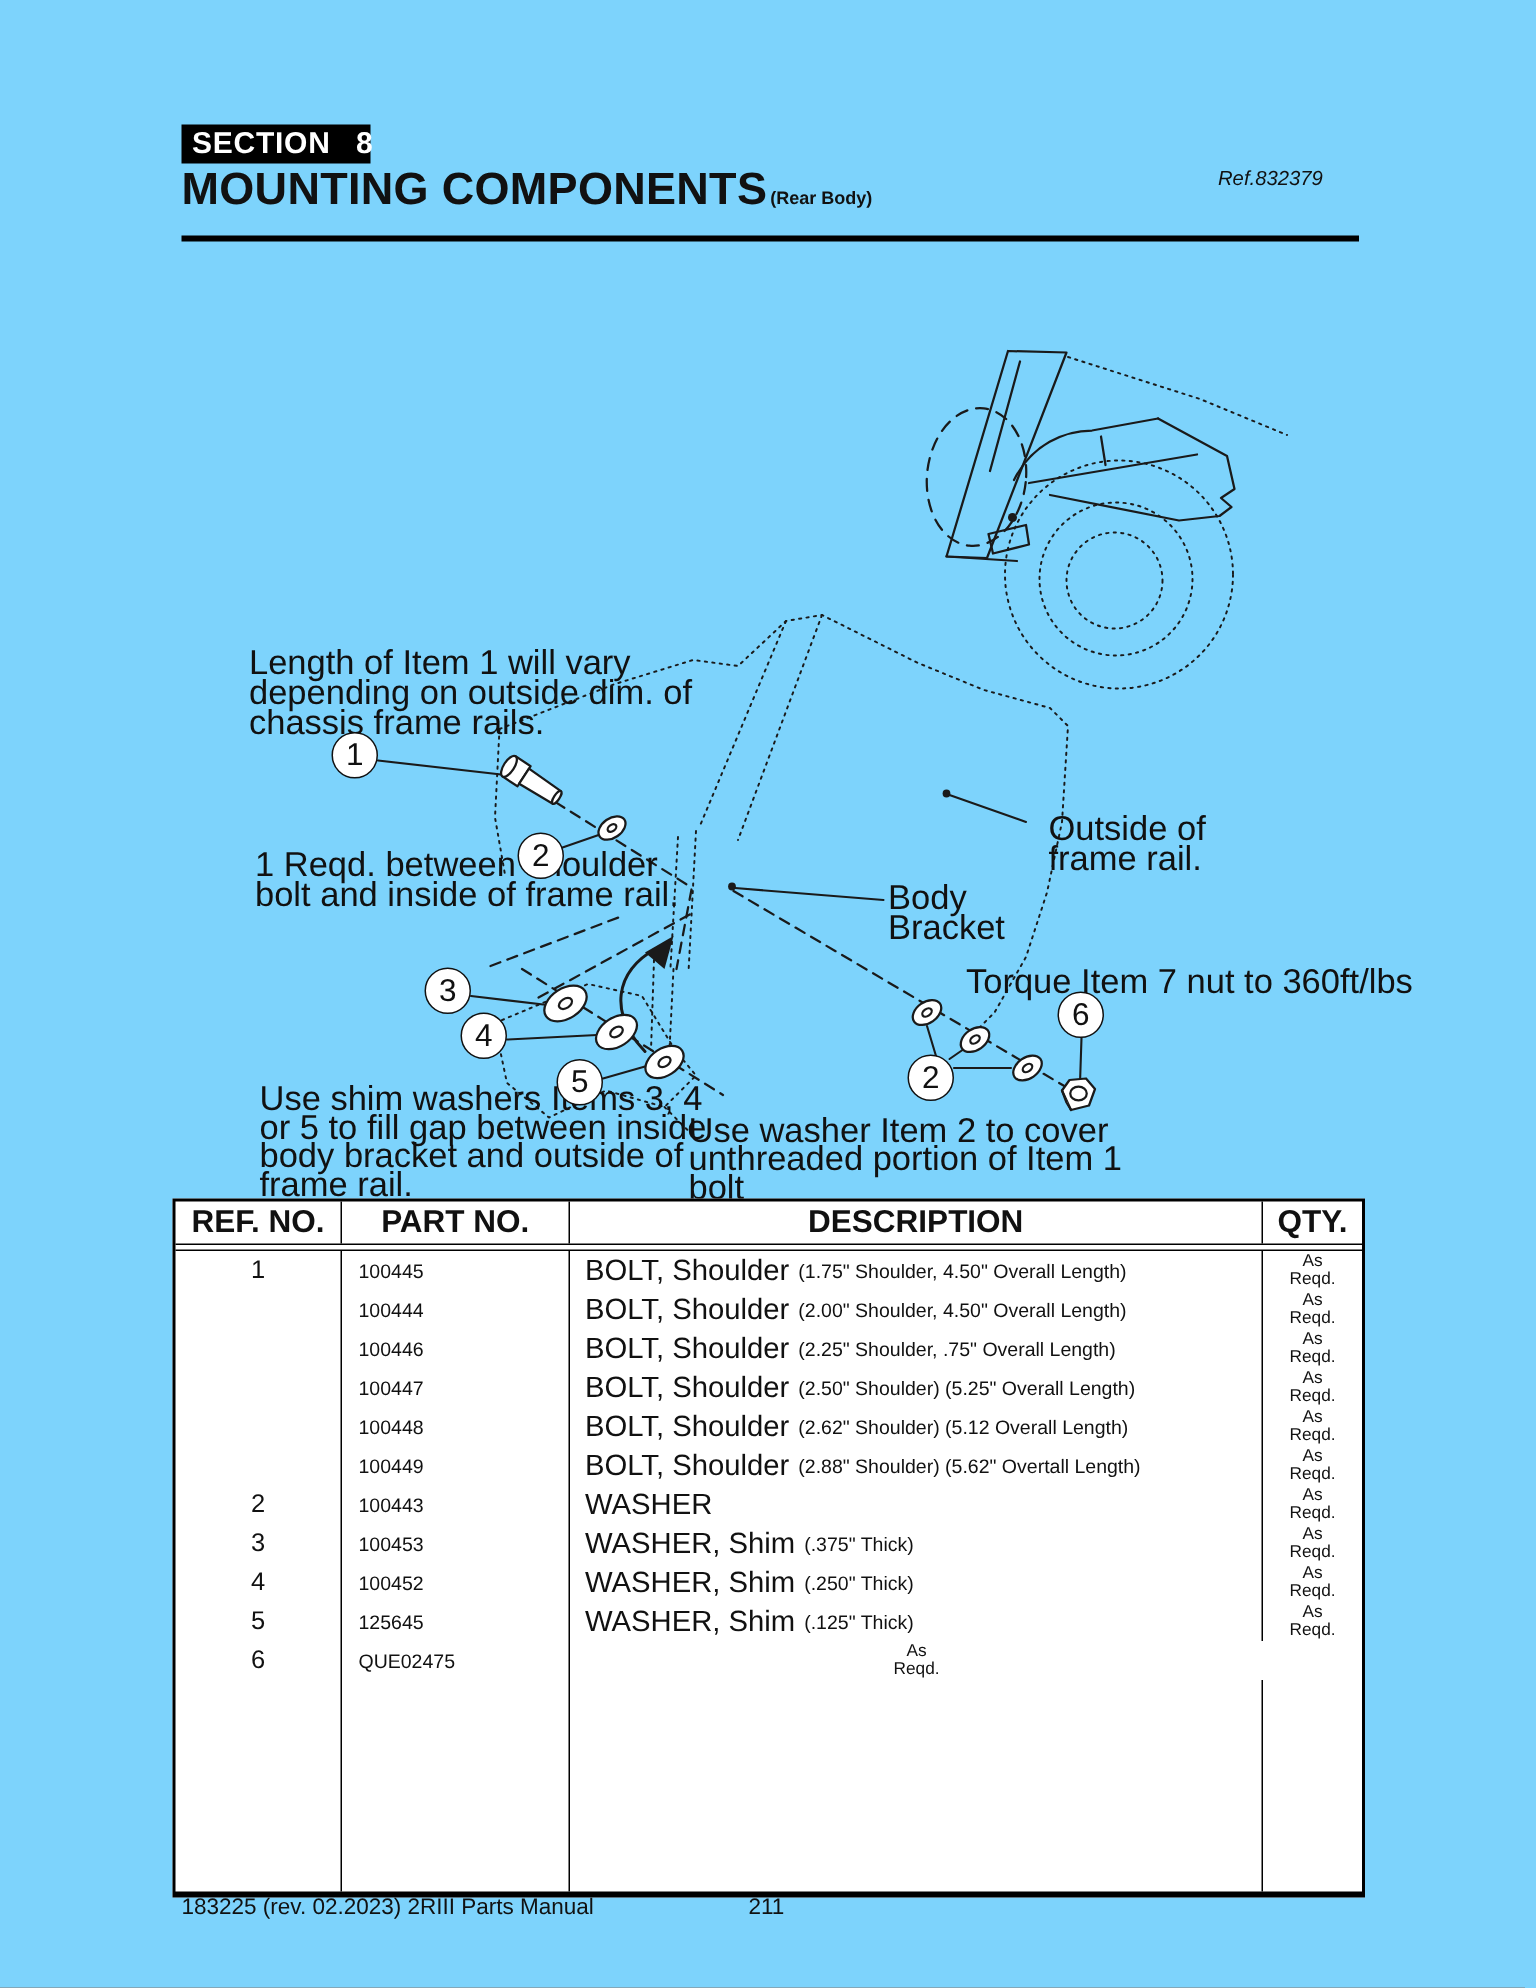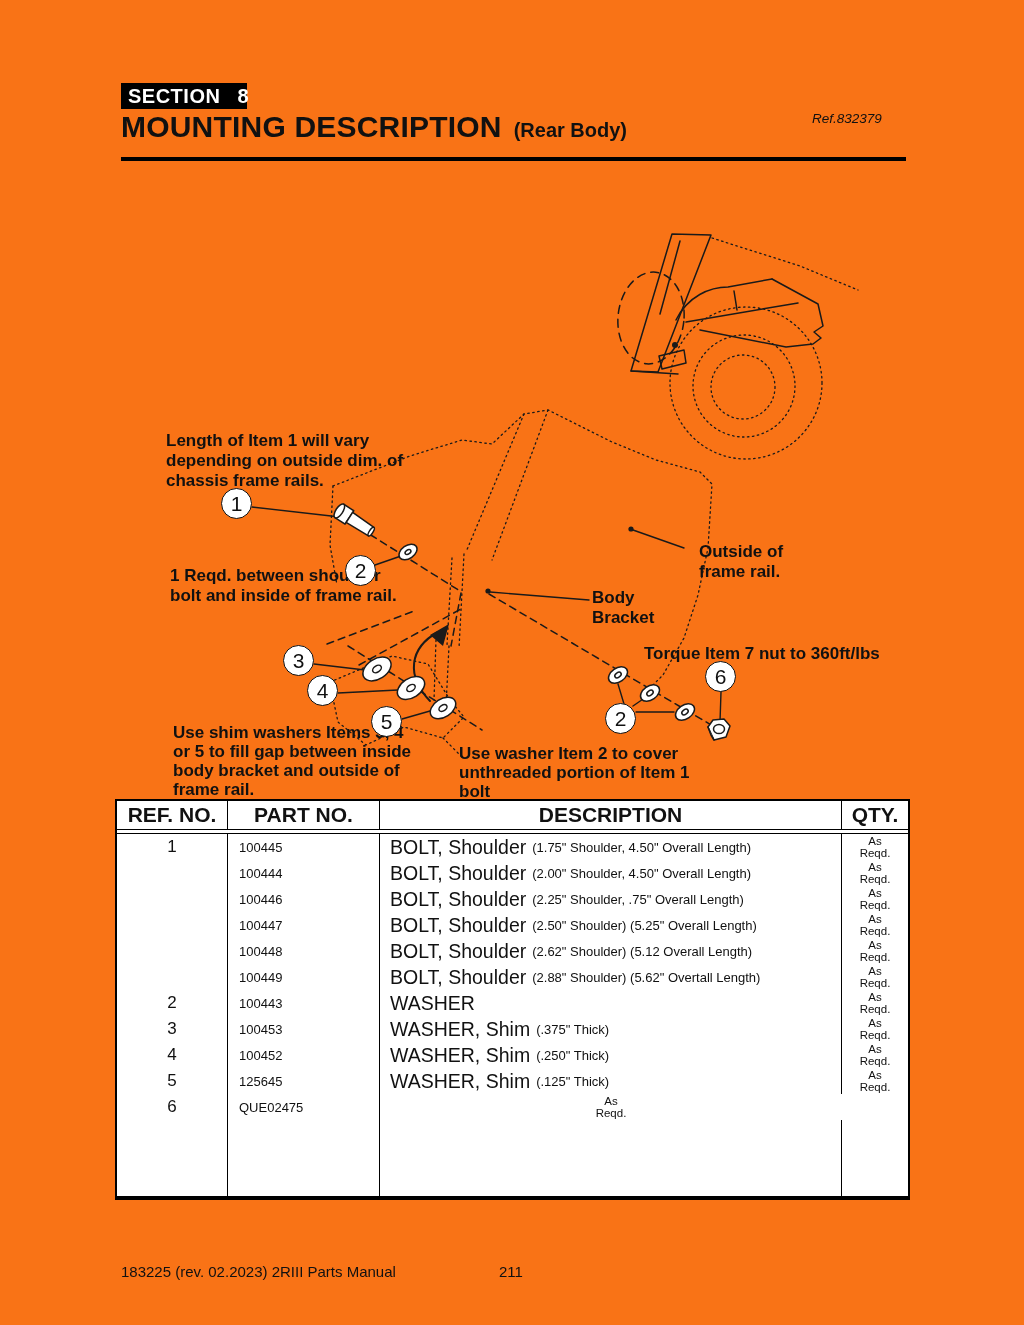--- a/index.html
+++ b/index.html
@@ -1,45 +1,45 @@
 <!DOCTYPE html>
 <html><head>
 <meta charset="utf-8">
 <style>
   * { margin:0; padding:0; box-sizing:border-box; }
   html,body { background:#888; }
   .page {
     position:relative; width:1024px; height:1325px; margin:0 auto;
-    background:#f97316; overflow:hidden;
+    background:#7dd3fc; overflow:hidden;
     font-family:"Liberation Sans", sans-serif; color:#111;
   }
   
   .section-badge {
     position:absolute; left:121px; top:83px; width:126px; height:26px;
     background:#000; color:#fff; display:flex; align-items:center;
     font-weight:bold; font-size:20px; padding-left:7px; letter-spacing:.5px;
   }
   .section-badge .num { margin-left:17px; }
   .title-line { position:absolute; left:121px; top:110px; white-space:nowrap; }
   .title-line .main { font-weight:bold; font-size:30px; letter-spacing:.2px; }
-  .title-line .sub  { font-weight:bold; font-size:20px; margin-left:12px; }
+  .title-line .sub  { font-weight:bold; font-size:12px; margin-left:2px; }
   .ref-code { position:absolute; left:812px; top:111px; font-style:italic; font-size:13.5px; }
   .head-rule { position:absolute; left:121px; top:157px; width:785px; height:4px; background:#000; }
   
   svg.diagram { position:absolute; left:0; top:0; }
-  .note { position:absolute; font-size:17px; line-height:20px; white-space:pre-line;font-weight:bold; }
+  .note { position:absolute; font-size:23px; line-height:20px; white-space:pre-line; }
   .note.tight { line-height:19px; }
   .callout {
     position:absolute; width:31px; height:31px; border:1.7px solid #111;
     border-radius:50%; background:#fff; display:flex; align-items:center;
     justify-content:center; font-size:21px; z-index:3;
   }
   
   .parts-table {
-    position:absolute; left:115px; top:799px; width:795px; height:401px;
+    position:absolute; left:115px; top:799px; width:795px; height:466px;
     border:2px solid #000; border-bottom-width:4px; background:#fff;
     display:flex; flex-direction:column;
   }
   .tr { display:grid; grid-template-columns:111px 152px 462px 66px; }
   .tr.head { height:28px; }
   .tr.body { height:26px; }
   .tr.fill { flex:1; }
   .td { border-right:1.5px solid #000; display:flex; align-items:center; overflow:hidden; }
   .td:last-child { border-right:none; }
   .td.ref  { justify-content:center; font-size:17px; }
@@ -57,21 +57,21 @@
 </head>
 <body>
 
 <div class="page">
 
   <div class="section-badge">
     <span>SECTION</span>
     <span class="num">8</span>
   </div>
   <div class="title-line">
-    <span class="main">MOUNTING DESCRIPTION</span><span class="sub">(Rear Body)</span>
+    <span class="main">MOUNTING COMPONENTS</span><span class="sub">(Rear Body)</span>
   </div>
   <div class="ref-code">Ref.832379</div>
   <div class="head-rule"></div>
 
   <svg class="diagram" width="1024" height="800" viewBox="0 0 1024 800" fill="none" stroke="#1a1a1a" stroke-width="1.5" stroke-linecap="round" stroke-linejoin="round">
 
     <g>
       <path d="M672,234 L711,235 L658,372 L631,371 Z"></path>
       <path d="M680,241 L660,314"></path>
       <path d="M676,320 C688,296 710,287 728,287 L772,279"></path>

